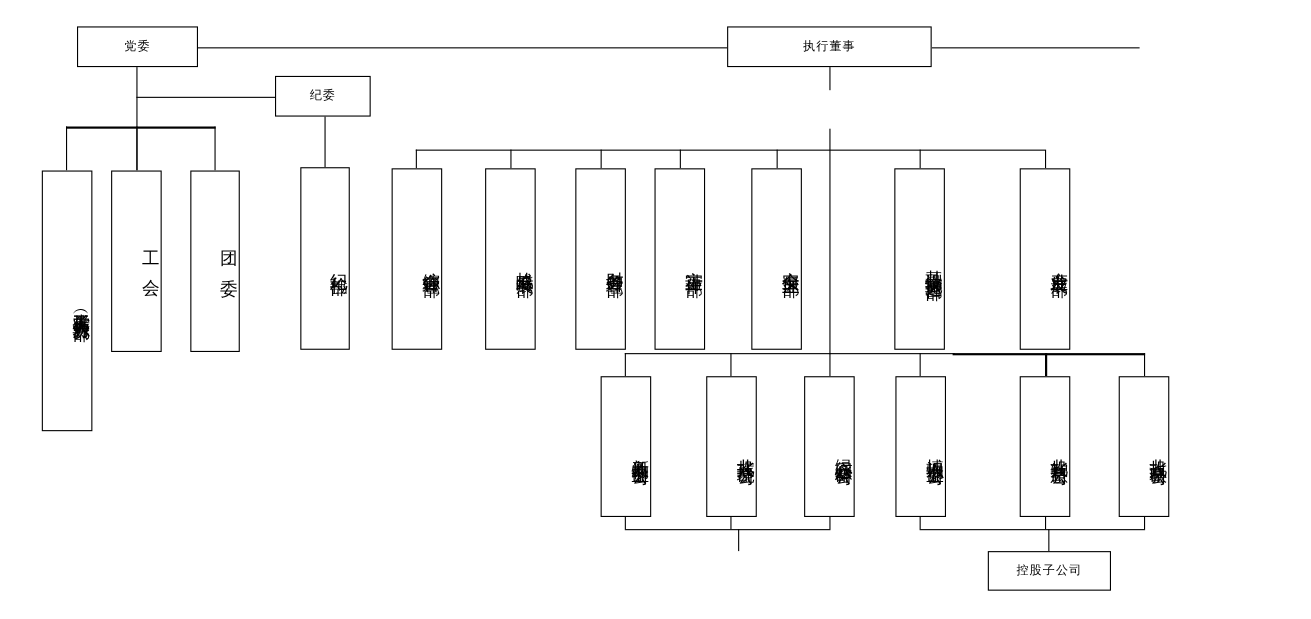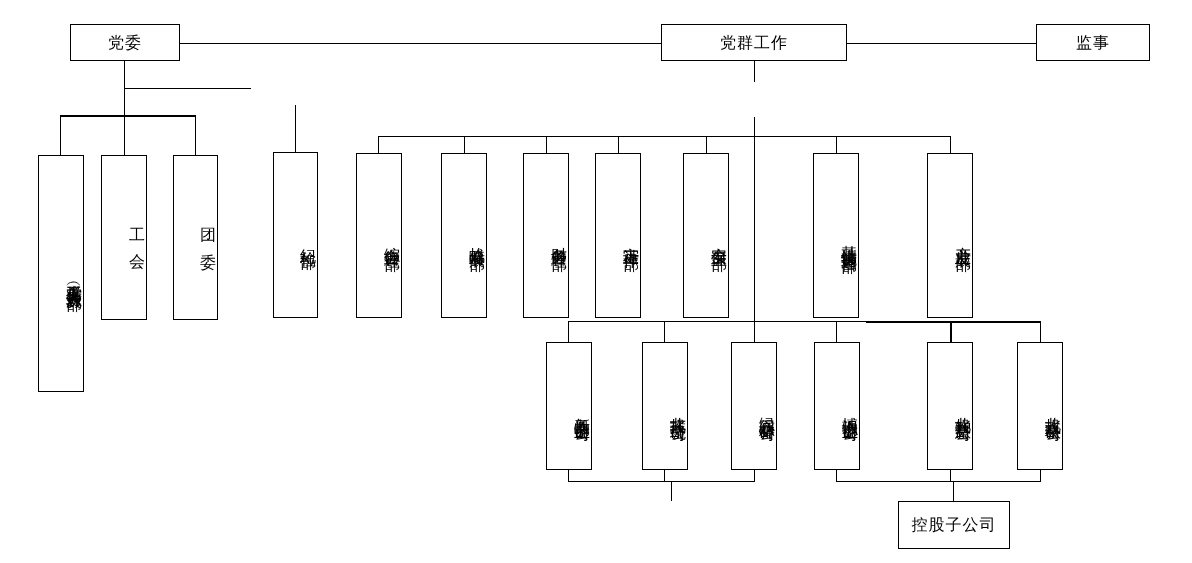--- a/index.html
+++ b/index.html
@@ -23,21 +23,21 @@
     display:flex;
     align-items:center;
     justify-content:center;
     color:#000000;
     line-height:1.12;
     text-align:center;
     z-index:3;
   }
   
   .box.h{
-    font-size:16px;
+    font-size:11px;
     letter-spacing:1px;
   }
   
   .box.v{
     writing-mode:vertical-rl;
     text-orientation:upright;
     align-items:flex-start;
     justify-content:center;
     padding-top:7px;
     font-size:16px;
@@ -104,24 +104,24 @@
   <div class="line v" style="left:671px;top:481px;height:20px;"></div>
 
   <div class="line v" style="left:836px;top:470px;height:11px;"></div>
   <div class="line v" style="left:950px;top:470px;height:11px;"></div>
   <div class="line v" style="left:1040px;top:470px;height:11px;"></div>
   <div class="line h" style="left:836px;top:481px;width:205px;"></div>
   <div class="line v" style="left:953px;top:481px;height:20px;"></div>
 
   <div class="box h" style="left:70px;top:24px;width:110px;height:37px;">党委</div>
 
-  <div class="box h" style="left:661px;top:24px;width:186px;height:37px;">党群工作</div>
+  <div class="box h" style="left:661px;top:24px;width:186px;height:37px;">执行董事</div>
 
-  <div class="box h" style="left:1036px;top:24px;width:114px;height:37px;">监事</div>
 
+  <div class="box h" style="left:250px;top:69px;width:87px;height:37px;">纪委</div>
 
 
   <div class="box v tight" style="left:38px;top:155px;width:46px;height:237px;">党群工作（人力资源）部</div>
 
   <div class="box v spaced" style="left:101px;top:155px;width:46px;height:165px;">工会</div>
 
   <div class="box v spaced" style="left:173px;top:155px;width:45px;height:165px;">团委</div>
 
   <div class="box v" style="left:273px;top:152px;width:45px;height:166px;">纪检部</div>
 
@@ -145,15 +145,15 @@
 
   <div class="box v" style="left:731px;top:342px;width:46px;height:128px;">绿心园林公司</div>
 
   <div class="box v" style="left:814px;top:342px;width:46px;height:128px;">博识物业公司</div>
 
   <div class="box v" style="left:927px;top:342px;width:46px;height:128px;">北投智慧公司</div>
 
   <div class="box v" style="left:1017px;top:342px;width:46px;height:128px;">北投卓联公司</div>
 
 
-  <div class="box h" style="left:898px;top:501px;width:112px;height:48px;">控股子公司</div>
+  <div class="box h" style="left:898px;top:501px;width:112px;height:36px;">控股子公司</div>
 
 </div>
 
 </body></html>

